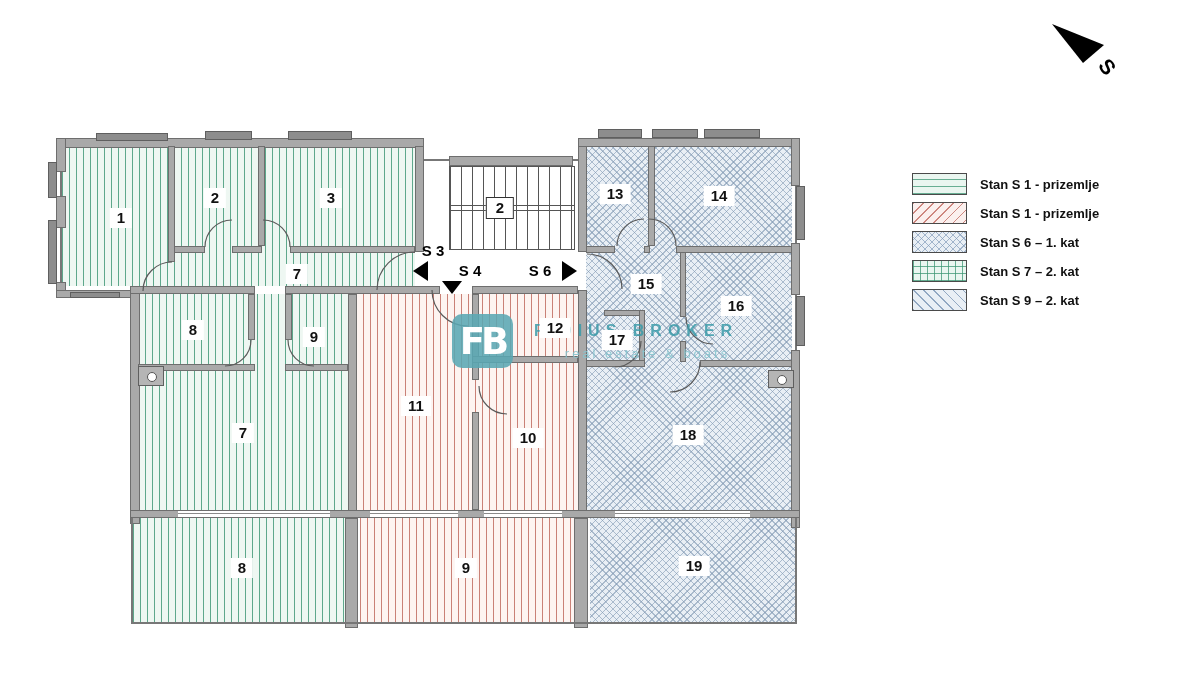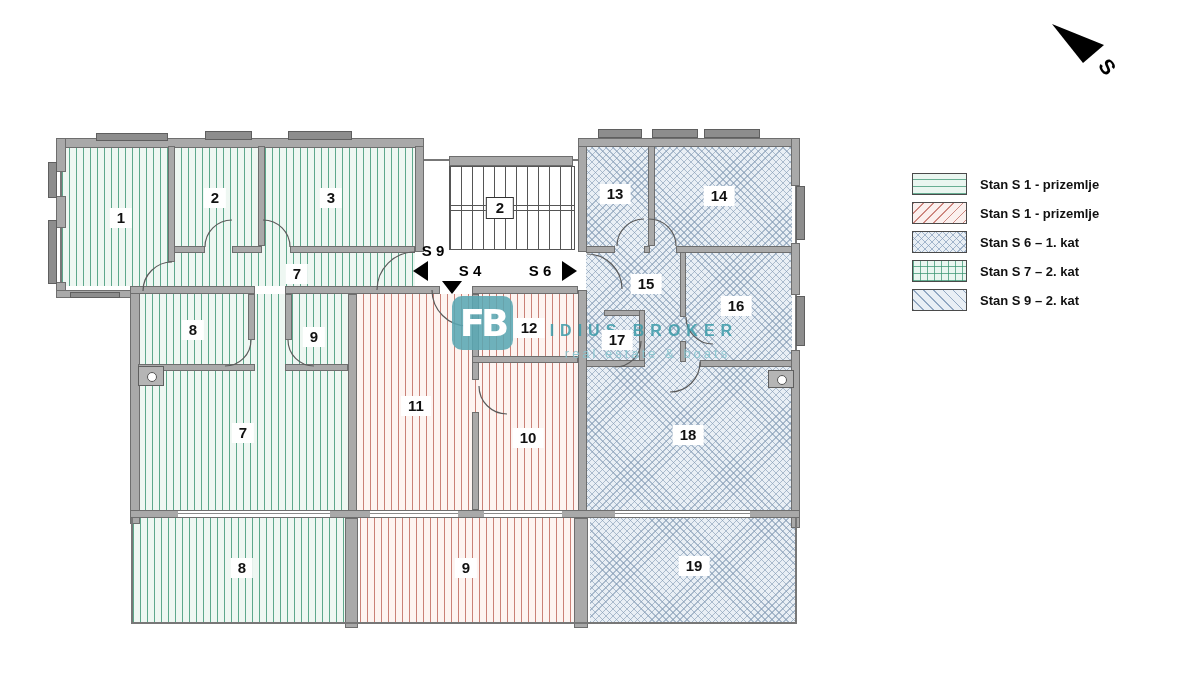--- a/index.html
+++ b/index.html
@@ -29,21 +29,21 @@
   .arr-left{border-right:15px solid #000;border-top:10px solid transparent;border-bottom:10px solid transparent;}
   .arr-right{border-left:15px solid #000;border-top:10px solid transparent;border-bottom:10px solid transparent;}
   .arr-down{border-top:13px solid #000;border-left:10px solid transparent;border-right:10px solid transparent;}
   
   .stairs{position:absolute;left:449px;top:166px;width:124px;height:82px;z-index:15;
       background:
         linear-gradient(to bottom,transparent 0 38px,#555 38px 39px,transparent 39px 43px,#555 43px 44px,transparent 44px),
         repeating-linear-gradient(90deg,#555 0 1px,transparent 1px 11px) #fff;
       border:1px solid #555;}
   
-  .wm-logo{position:absolute;left:452px;top:296px;width:61px;height:54px;border-radius:10px;
+  .wm-logo{position:absolute;left:452px;top:314px;width:61px;height:54px;border-radius:10px;
       background:rgba(90,167,179,.88);color:#fff;display:flex;align-items:center;justify-content:center;
       font-weight:bold;font-size:37px;letter-spacing:-4px;z-index:30;font-family:"DejaVu Sans",sans-serif;}
   .wm-title{position:absolute;left:524px;top:322px;width:224px;text-align:center;z-index:30;
       font-weight:bold;font-size:16px;letter-spacing:6px;color:rgba(58,154,168,.85);white-space:nowrap;}
   .wm-sub{position:absolute;left:545px;top:346px;width:205px;text-align:center;z-index:30;
       font-size:13px;letter-spacing:3px;color:rgba(134,196,206,.9);white-space:nowrap;}
   
   .legend{position:absolute;left:912px;top:173px;display:flex;flex-direction:column;row-gap:7px;z-index:40;}
   .lrow{display:flex;align-items:center;height:22px;}
   .lsw{width:55px;height:22px;border:1px solid #4a4a4a;box-sizing:border-box;flex:none;}
@@ -176,33 +176,33 @@
 
   <span class="rnum" style="left:121px;top:218px;">1</span>
   <span class="rnum" style="left:215px;top:198px;">2</span>
   <span class="rnum" style="left:331px;top:198px;">3</span>
   <span class="rnum" style="left:297px;top:274px;">7</span>
   <span class="rnum" style="left:193px;top:330px;">8</span>
   <span class="rnum" style="left:314px;top:337px;">9</span>
   <span class="rnum" style="left:243px;top:433px;">7</span>
   <span class="rnum" style="left:242px;top:568px;">8</span>
   <span class="rnum" style="left:416px;top:406px;">11</span>
-  <span class="rnum" style="left:529px;top:328px;">12</span>
+  <span class="rnum" style="left:555px;top:328px;">12</span>
   <span class="rnum" style="left:528px;top:438px;">10</span>
   <span class="rnum" style="left:466px;top:568px;">9</span>
   <span class="rnum" style="left:615px;top:194px;">13</span>
   <span class="rnum" style="left:719px;top:196px;">14</span>
   <span class="rnum" style="left:646px;top:284px;">15</span>
   <span class="rnum" style="left:736px;top:306px;">16</span>
   <span class="rnum" style="left:617px;top:340px;">17</span>
   <span class="rnum" style="left:688px;top:435px;">18</span>
   <span class="rnum" style="left:694px;top:566px;">19</span>
   <span class="rnum boxed" style="left:500px;top:208px;">2</span>
 
-  <span class="mk" style="left:433px;top:250px;">S 9</span>
+  <span class="mk" style="left:433px;top:250px;">S 3</span>
   <div class="arr arr-left" style="left:413px;top:261px;"></div>
   <span class="mk" style="left:470px;top:270px;">S 4</span>
   <div class="arr arr-down" style="left:442px;top:281px;"></div>
   <span class="mk" style="left:540px;top:270px;">S 6</span>
   <div class="arr arr-right" style="left:562px;top:261px;"></div>
 
   <div class="wm-logo">FB</div>
   <div class="wm-title">FIDIUS BROKER</div>
   <div class="wm-sub">real estate &amp; boats</div>
 

